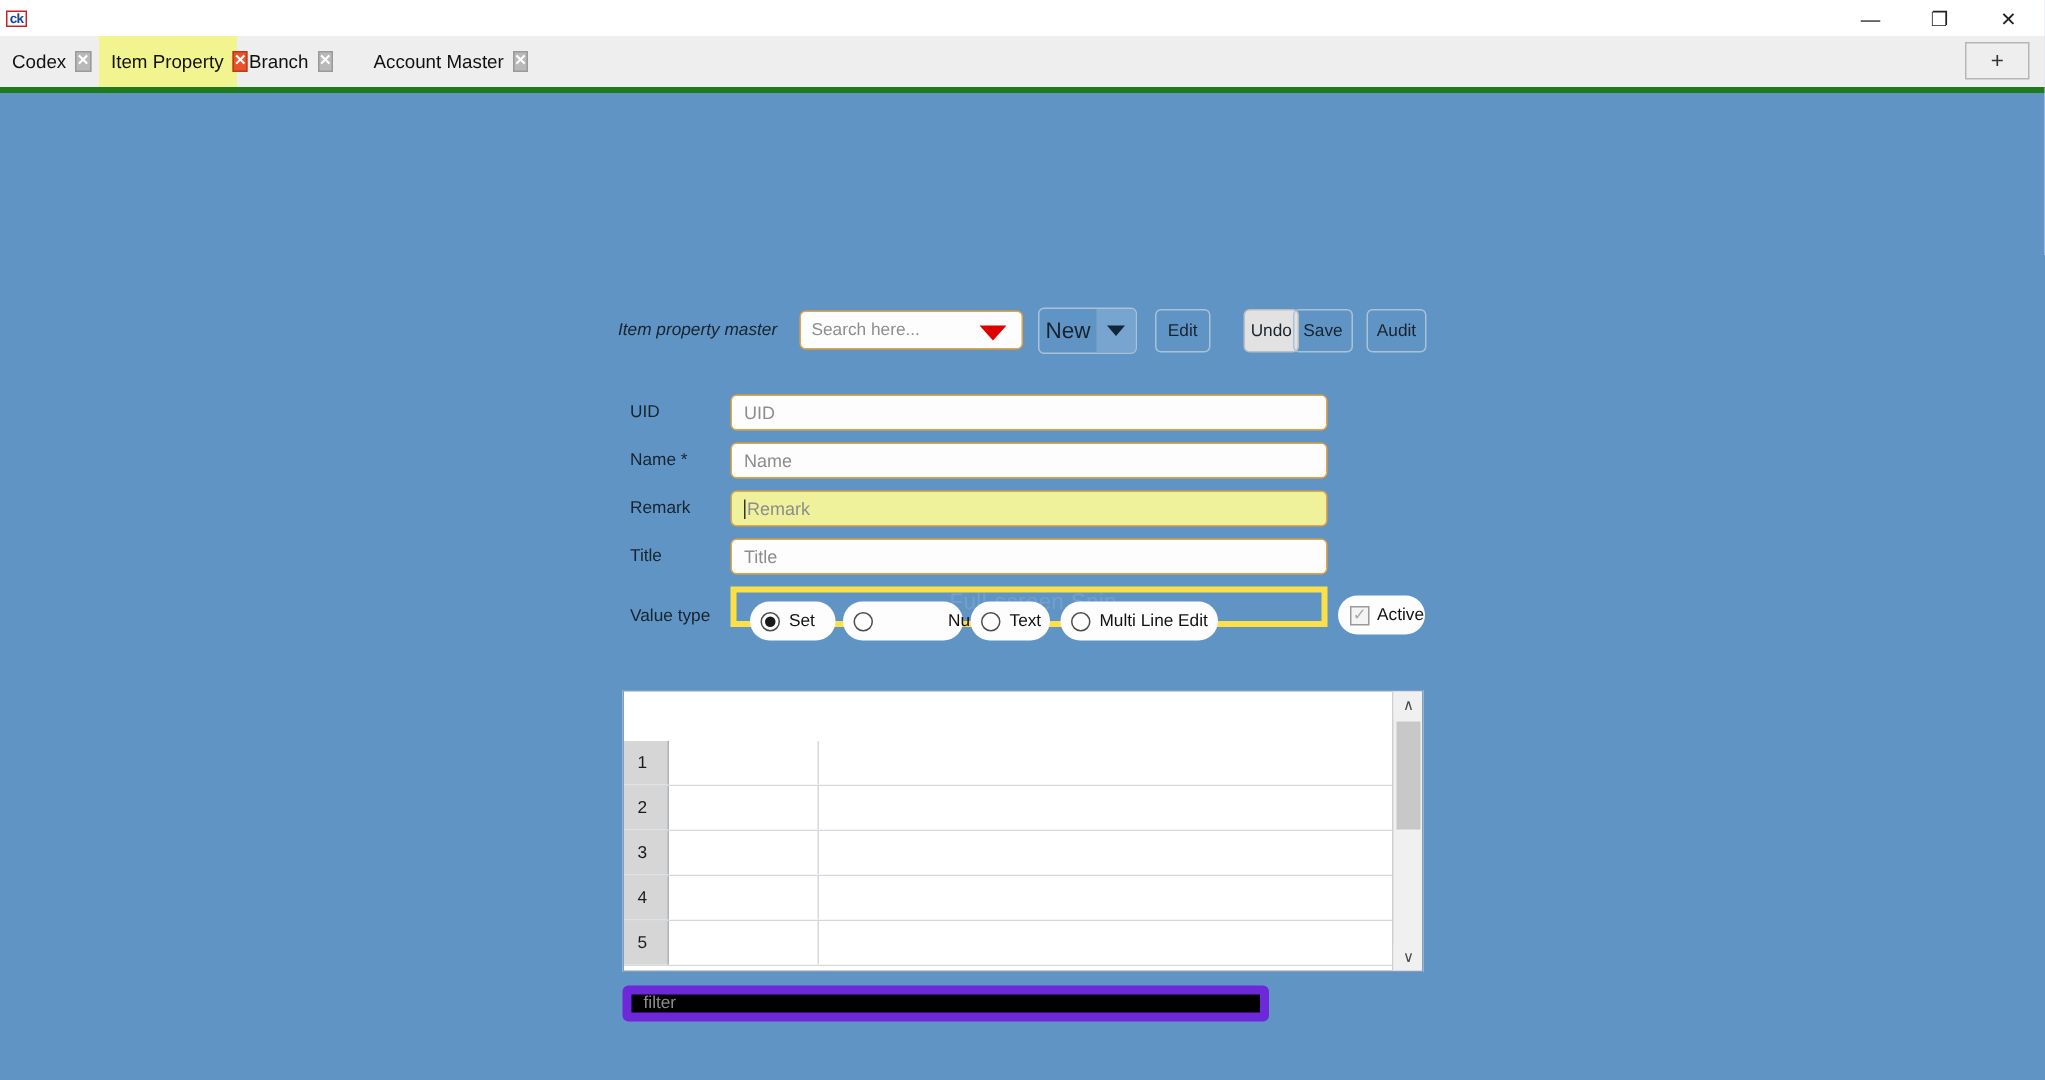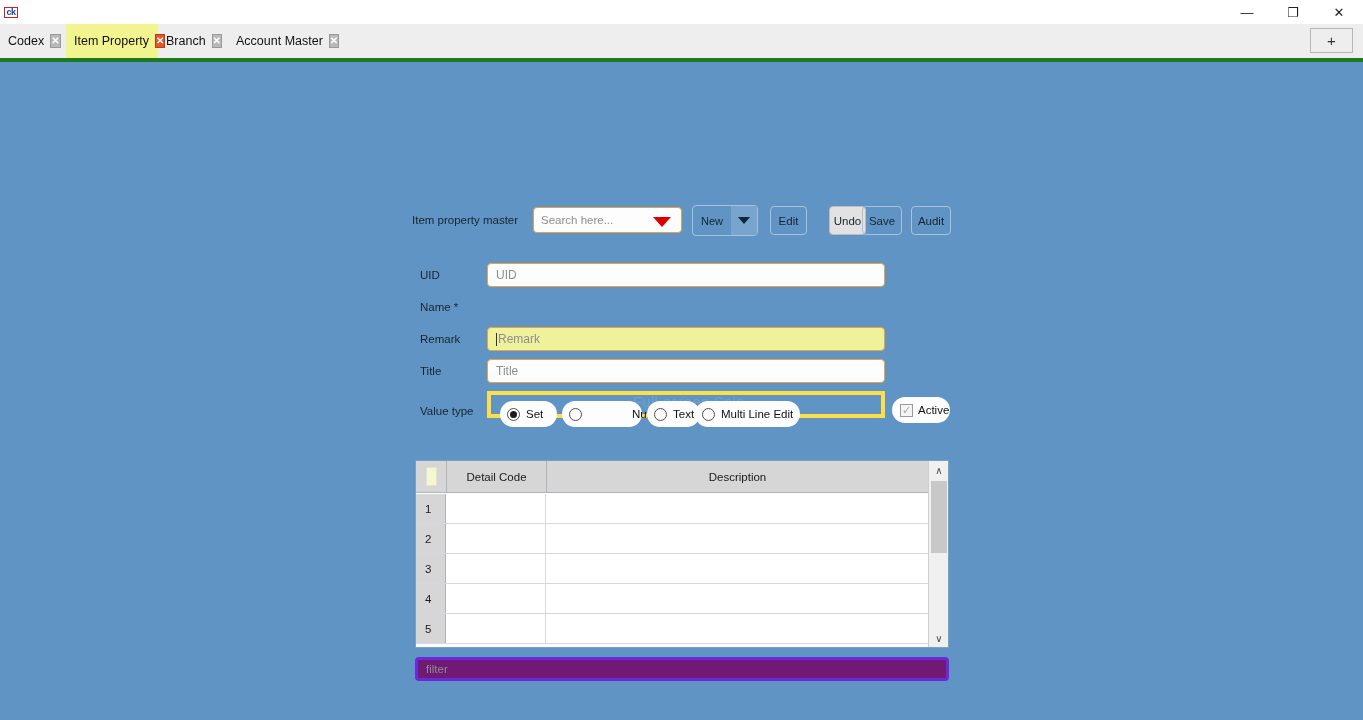--- a/index.html
+++ b/index.html
@@ -70,21 +70,21 @@
     color: #ffffff;
     background: #b9b9b9;
     border: 1px solid #9a9a9a;
     line-height: 1;
   }
   .tab.active .tabx { background: #e8532a; border-color: #b93d1c; }
 
   #tab-codex     { left: 0px;   width: 66px; }
   #tab-item      { left: 66px;  width: 92px; }
   #tab-branch    { left: 158px; width: 70px; }
-  #tab-account   { left: 228px; width: 106px; }
+  #tab-account   { left: 241px; width: 106px; }
 
   #newtab {
     position: absolute; right: 10px; top: 4px;
     width: 43px; height: 25px;
     border: 1px solid #b6b6b6;
     background: #eeeeee;
     display: flex; align-items: center; justify-content: center;
     font-size: 15px; color: #333; line-height: 1;
   }
   #green-rule {
@@ -168,21 +168,21 @@
     position: absolute; left: 692px; top: 143px;
     width: 66px; height: 31px;
     border: 1px solid #a9c2d8;
     border-radius: 4px;
     display: flex; align-items: stretch;
     overflow: hidden;
   }
   #btn-new .lbl {
     flex: 1;
     display: flex; align-items: center; justify-content: center;
-    font-size: 11px; color: #17242e;
+    font-size: 15px; color: #17242e;
   }
   #btn-new .arrowbox {
     width: 26px;
     background: #77a5cf;
     display: flex; align-items: center; justify-content: center;
   }
   #btn-new .arrowbox i {
     display: block; width: 0; height: 0;
     border-left: 6px solid transparent;
     border-right: 6px solid transparent;
@@ -218,21 +218,21 @@
     flex: none;
   }
   .radio-pill.checked .rc::after {
     content: ""; width: 7px; height: 7px;
     border-radius: 50%; background: #1a1a1a;
   }
   .radio-pill .rl { font-size: 11.5px; color: #111; white-space: nowrap; }
   #rp-set       { left: 9px;   width: 57px; }
   #rp-numeric   { left: 71px;  width: 80px; gap: 44px; }
   #rp-text      { left: 156px; width: 53px; }
-  #rp-multiline { left: 204px; width: 105px; }
+  #rp-multiline { left: 216px; width: 105px; }
 
   #active-pill {
     position: absolute; left: 892px; top: 335px;
     width: 58px; height: 26px;
     background: #fdfdfd;
     border-radius: 13px;
     display: flex; align-items: center;
     padding-left: 8px;
   }
   #active-pill .cb {
@@ -318,23 +318,23 @@
   #sb-down { bottom: 0; }
   #sb-thumb {
     position: absolute; left: 2px; top: 20px;
     width: 16px; height: 72px;
     background: #c8c8c8;
   }
 
   
   #filter-box {
     position: absolute; left: 415px; top: 595px;
-    width: 534px; height: 24px;
-    background: #701a75;
-    border: 3px solid #6d28d9;
+    width: 431px; height: 24px;
+    background: #000000;
+    border: 6px solid #6d28d9;
     border-radius: 4px;
     display: flex; align-items: center;
     padding-left: 8px;
   }
   #filter-box .ph { font-size: 11.5px; color: #8d8d8d; }
 </style>
 </head>
 <body>
 
 <div id="titlebar">
@@ -366,21 +366,21 @@
   <div id="newtab">
     <span>+</span>
   </div>
 </div>
 <div id="green-rule"></div>
 
 <div id="page">
 
   <div id="watermark">Full-screen Snip</div>
 
-  <div class="flabel" style="left:412px; top:152px;">Item property master</div>
+  <div class="flabel" style="left:412px; top:152px;font-style:italic;">Item property master</div>
 
   <div id="search-combo">
     <span class="ph">Search here...</span>
     <span id="search-arrow"></span>
   </div>
 
   <div id="btn-new">
     <span class="lbl">New</span>
     <span class="arrowbox">
         <i></i>
@@ -391,20 +391,23 @@
   <div class="tbtn filled" id="btn-undo">Undo</div>
   <div class="tbtn" id="btn-save">Save</div>
   <div class="tbtn" id="btn-audit">Audit</div>
 
   <div class="flabel" style="left:420px; top:207px;">UID</div>
   <div class="finput" style="left:487px; top:201px; width:398px; height:24px;">
     <span class="ph">UID</span>
   </div>
 
   <div class="flabel" style="left:420px; top:239px;">Name *</div>
+  <div class="finput" style="left:487px; top:233px; width:398px; height:24px;">
+    <span class="ph">Name</span>
+  </div>
 
   <div class="flabel" style="left:420px; top:271px;">Remark</div>
   <div class="finput focused" style="left:487px; top:265px; width:398px; height:24px;">
     <span class="caret"></span>
     <span class="ph">Remark</span>
   </div>
 
   <div class="flabel" style="left:420px; top:303px;">Title</div>
   <div class="finput" style="left:487px; top:297px; width:398px; height:24px;">
     <span class="ph">Title</span>
@@ -429,27 +432,20 @@
       <span class="rl">Multi Line Edit</span>
     </div>
   </div>
 
   <div id="active-pill">
     <span class="cb">✓</span>
     <span class="cl">Active</span>
   </div>
 
   <div id="grid">
-    <div id="grid-head">
-      <div class="hc-corner">
-          <span></span>
-        </div>
-      <div class="hc detail">Detail Code</div>
-      <div class="hc desc">Description</div>
-    </div>
 
     <div class="grow" style="top:33px;">
       <div class="rh">1</div>
       <div class="c-detail"></div>
       <div class="c-desc"></div>
     </div>
     <div class="grow" style="top:63px;">
       <div class="rh">2</div>
       <div class="c-detail"></div>
       <div class="c-desc"></div>

